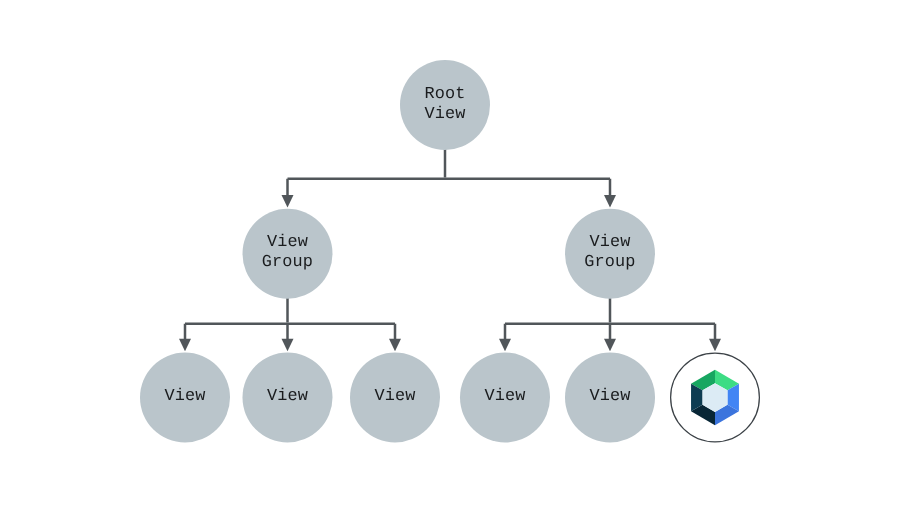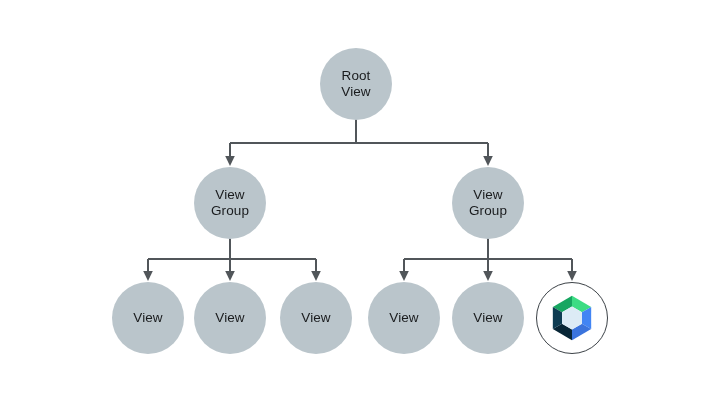--- a/index.html
+++ b/index.html
@@ -6,21 +6,21 @@
     margin: 0;
     padding: 0;
     background: #ffffff;
   }
   .stage {
     position: relative;
     width: 720px;
     height: 405px;
     background: #ffffff;
     overflow: hidden;
-    font-family: Liberation Sans, sans-serif;
+    font-family: Liberation Mono, monospace;
   }
   .connectors {
     position: absolute;
     left: 0;
     top: 0;
     width: 720px;
     height: 405px;
   }
   .node {
     position: absolute;

